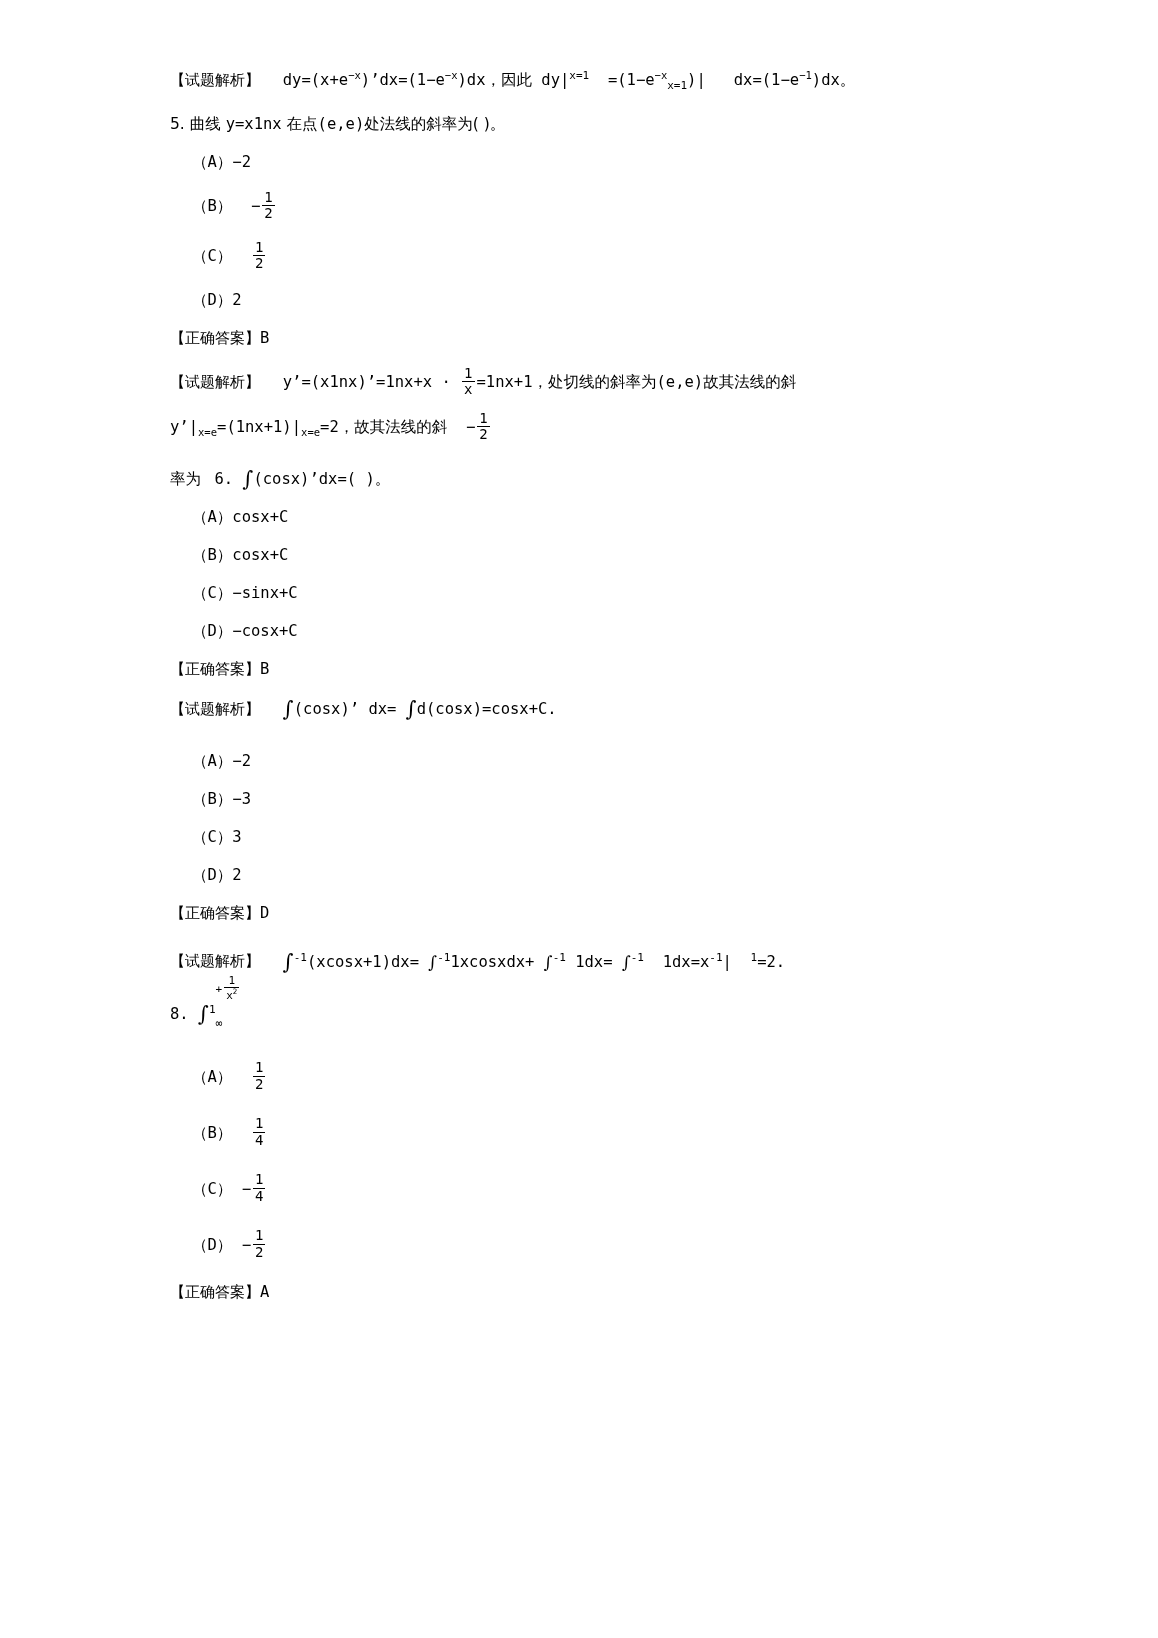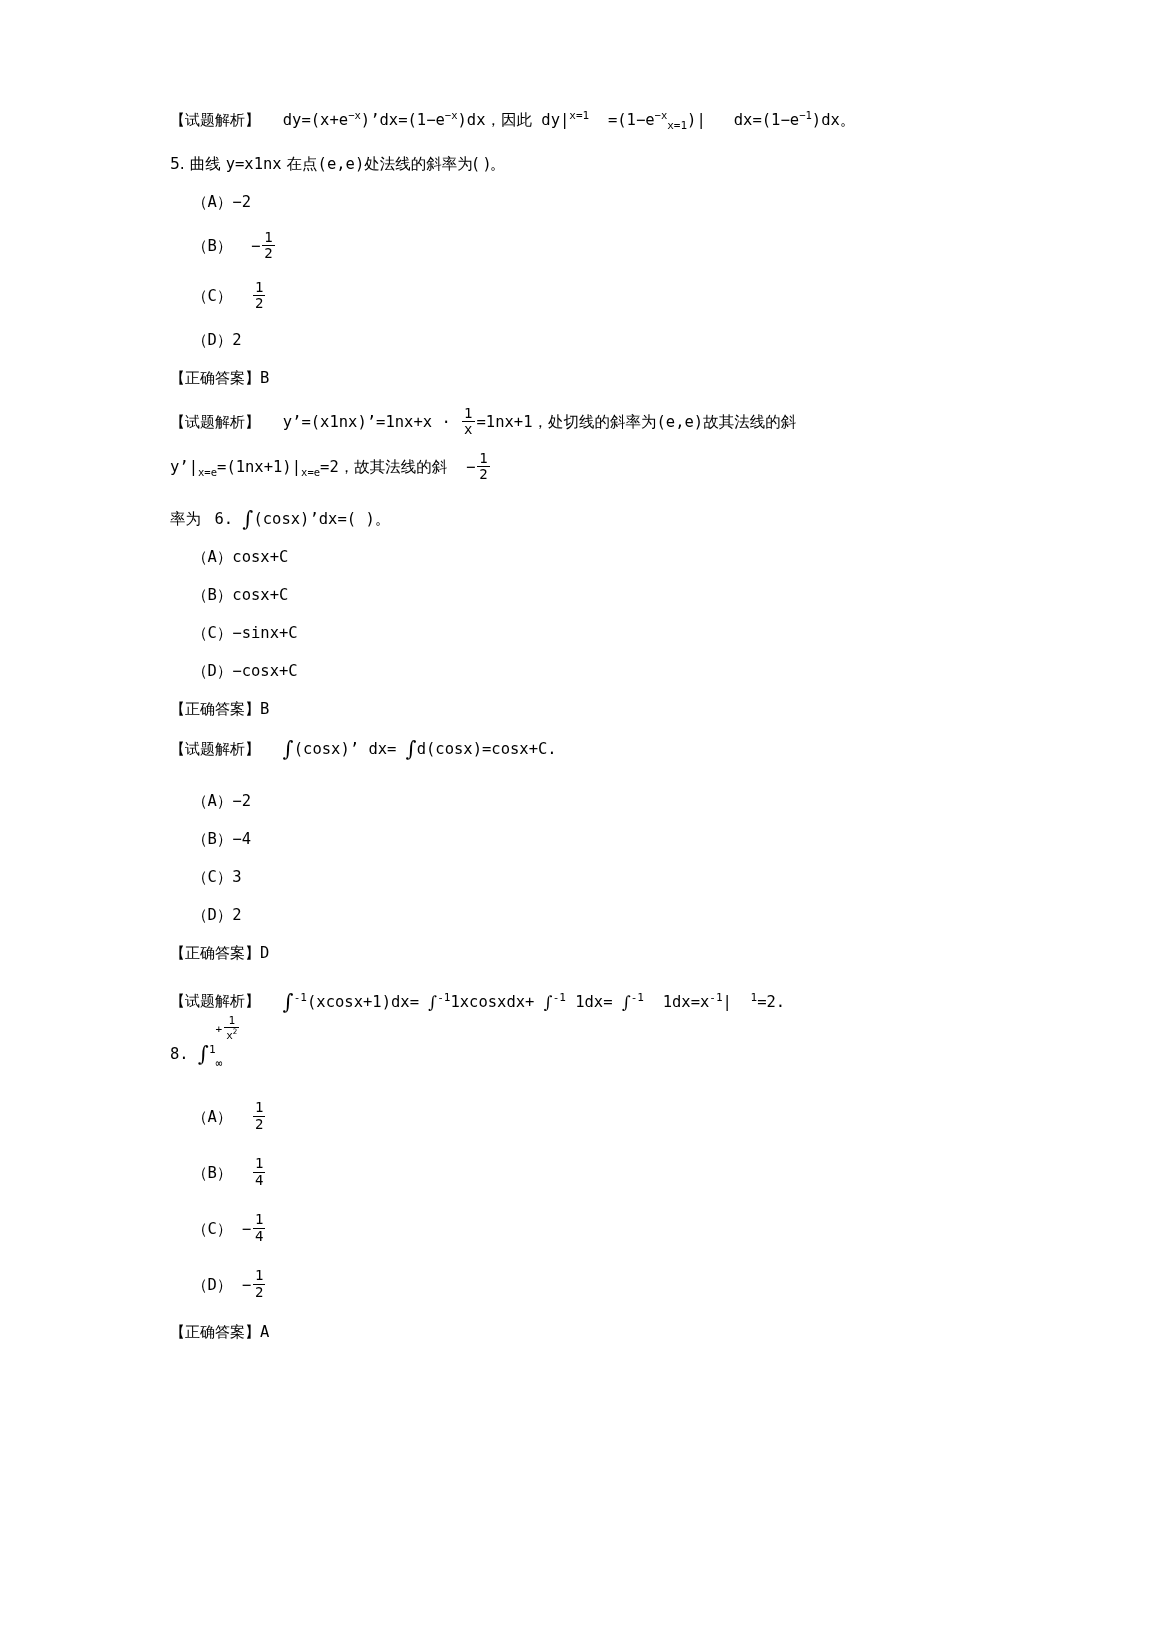--- a/index.html
+++ b/index.html
@@ -12,21 +12,21 @@
     height: 1638px;
     font-family: "Liberation Serif", serif;
     color: #000000;
     position: relative;
   }
   .page {
     position: relative;
     width: 1158px;
     height: 1638px;
     box-sizing: border-box;
-    padding: 96px 170px 0 170px;
+    padding: 56px 170px 0 170px;
   }
   .line {
     font-size: 16.5px;
     line-height: 38px;
     white-space: nowrap;
   }
   .blk-label {
     font-family: "DejaVu Sans", sans-serif;
     font-size: 15px;
     letter-spacing: 0px;
@@ -187,21 +187,21 @@
     <span class="blk-label">【试题解析】</span>
     <span class="mono">
       &nbsp; <span class="intsym">∫</span>(cosx)’&nbsp;dx= <span class="intsym">∫</span>d(cosx)=cosx+C.
     </span>
   </div>
 
   <div class="spacer-md"></div>
 
 
   <div class="opt">（A）−2</div>
-  <div class="opt">（B）−4</div>
+  <div class="opt">（B）−3</div>
   <div class="opt">（C）3</div>
   <div class="opt">（D）2</div>
 
   <div class="ans-line">
     <span class="blk-label">【正确答案】</span><span class="mono">D</span>
   </div>
 
   <div class="spacer-sm"></div>
 
   <div class="line">

